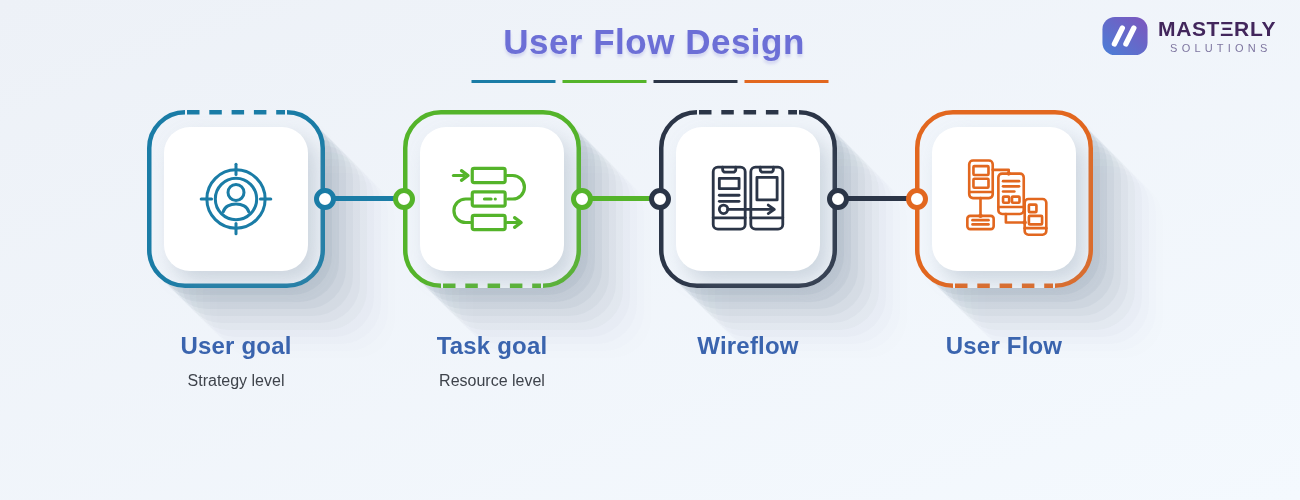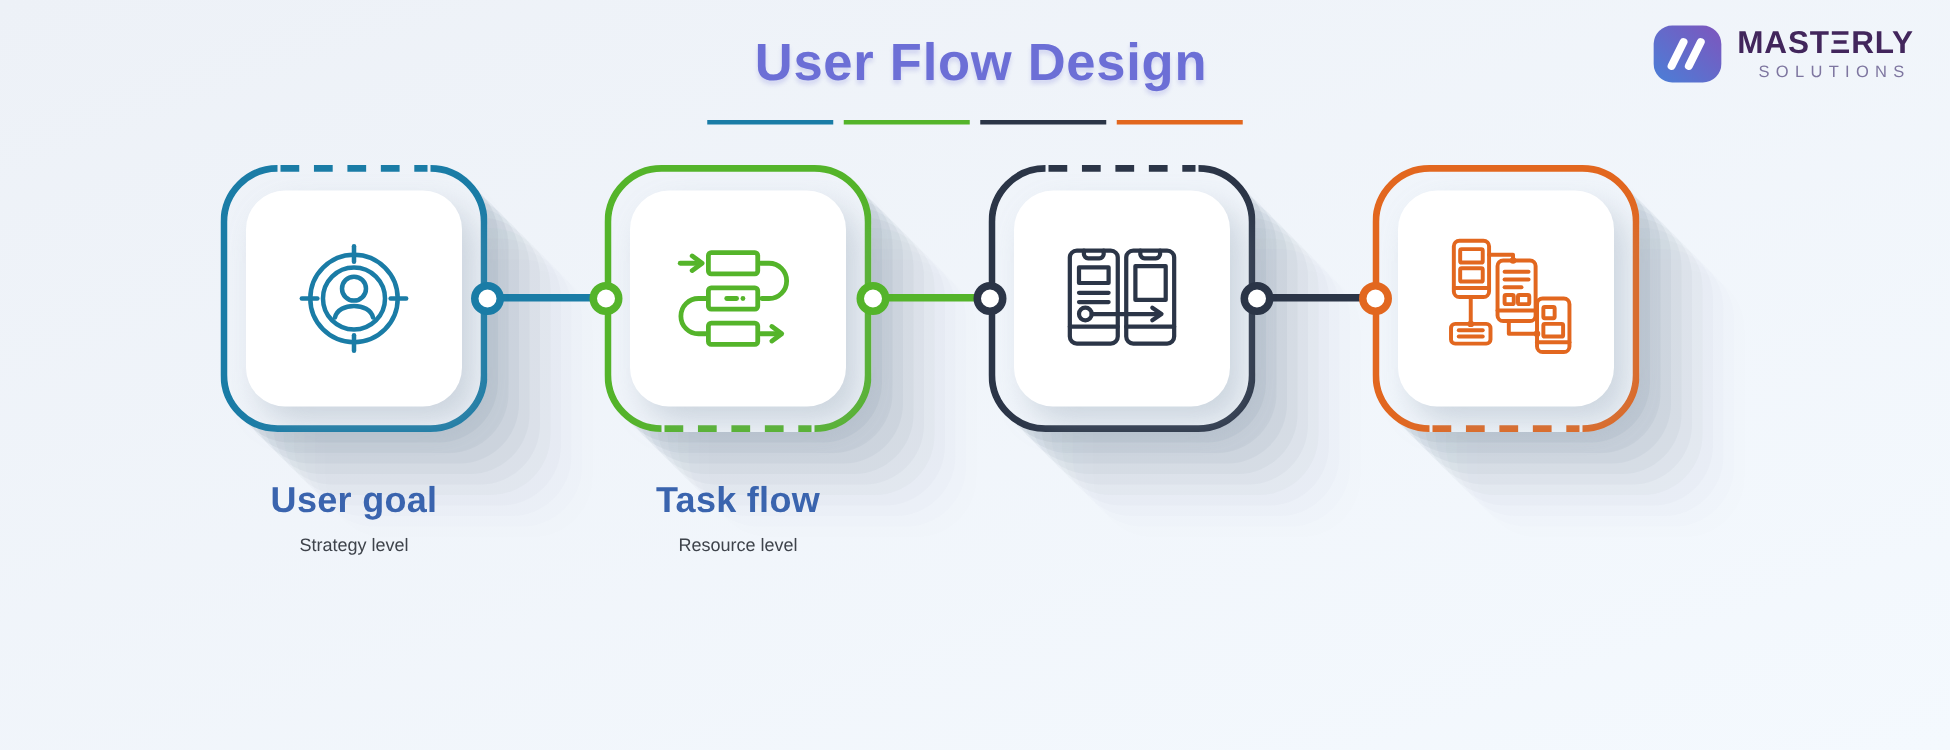--- a/index.html
+++ b/index.html
@@ -12,21 +12,21 @@
   .title {
     position:absolute; top:18px; left:0; width:100%; text-align:center;
     font-size:35px; font-weight:700; letter-spacing:.5px; color:var(--title_text);
     text-shadow:0 3px 3px rgba(108,111,212,.22); margin:4px;
   }
   .title-rule { position:absolute; top:80px; left:50%; transform:translateX(-50%); display:flex; gap:7px; }
   .title-rule span { width:84px; height:3px; display:block; }
   .seg0{background:var(--c0);} .seg1{background:var(--c1);} .seg2{background:var(--c2);} .seg3{background:var(--c3);}
 
   
-  .logo { position:absolute; top:16px; right:24px; display:flex; align-items:center; gap:10px;text-align:center; }
+  .logo { position:absolute; top:16px; right:24px; display:flex; align-items:center; gap:10px; }
   .logo-name { font-size:21px; font-weight:800; color:var(--logo_name); letter-spacing:.6px; line-height:1; }
   .logo-tagline { font-size:11px; color:var(--logo_tagline); letter-spacing:4.2px; margin-top:4px; line-height:1;margin-left:12px; }
 
   
   .step { position:absolute; top:110px; width:178px; height:178px; }
   .step-1{left:147px; color:var(--c0);} .step-2{left:403px; color:var(--c1);}
   .step-3{left:659px; color:var(--c2);} .step-4{left:915px; color:var(--c3);}
   .trail {
     position:absolute; inset:0; border-radius:40px; z-index:1;
     box-shadow:
@@ -53,22 +53,22 @@
   .link-2{left:582px; width:78px; background:var(--c1);}
   .link-3{left:838px; width:79px; background:var(--c2);}
   .ring { position:absolute; top:188px; width:12px; height:12px; border-radius:50%; background:#fff; border:5px solid; z-index:6; }
   .ring-a{left:314px; border-color:var(--c0);} .ring-b{left:393px; border-color:var(--c1);}
   .ring-c{left:571px; border-color:var(--c1);} .ring-d{left:649px; border-color:var(--c2);}
   .ring-e{left:827px; border-color:var(--c2);} .ring-f{left:906px; border-color:var(--c3);}
 
   
   .step-label { position:absolute; top:320px; width:240px; text-align:center; z-index:7; }
   .lbl-1{left:116px;} .lbl-2{left:372px;} .lbl-3{left:628px;} .lbl-4{left:884px;}
-  .step-label h3 { margin:0; font-size:24px; font-weight:700; color:var(--step_label); letter-spacing:.2px; }
-  .step-label p { margin:8px 0 0; font-size:12px; font-weight:500; color:var(--step_sublabel); }
+  .step-label h3 { margin:12px; font-size:24px; font-weight:700; color:var(--step_label); letter-spacing:.2px; }
+  .step-label p { margin:8px 0 0; font-size:16px; font-weight:500; color:var(--step_sublabel); }
 </style>
 </head>
 <body>
 
 <div class="stage">
 
   <h1 class="title">User Flow Design</h1>
   <div class="title-rule">
     <span class="seg0"></span>
     <span class="seg1"></span>
@@ -206,21 +206,23 @@
   <div class="ring ring-c"></div>
   <div class="ring ring-d"></div>
   <div class="ring ring-e"></div>
   <div class="ring ring-f"></div>
 
   <div class="step-label lbl-1">
     <h3>User goal</h3>
     <p>Strategy level</p>
   </div>
   <div class="step-label lbl-2">
-    <h3>Task flow</h3>
+    <h3>Task goal</h3>
     <p>Resource level</p>
   </div>
   <div class="step-label lbl-3">
+    <h3>Wireflow</h3>
   </div>
   <div class="step-label lbl-4">
+    <h3>User Flow</h3>
   </div>
 
 </div>
 
 </body></html>

